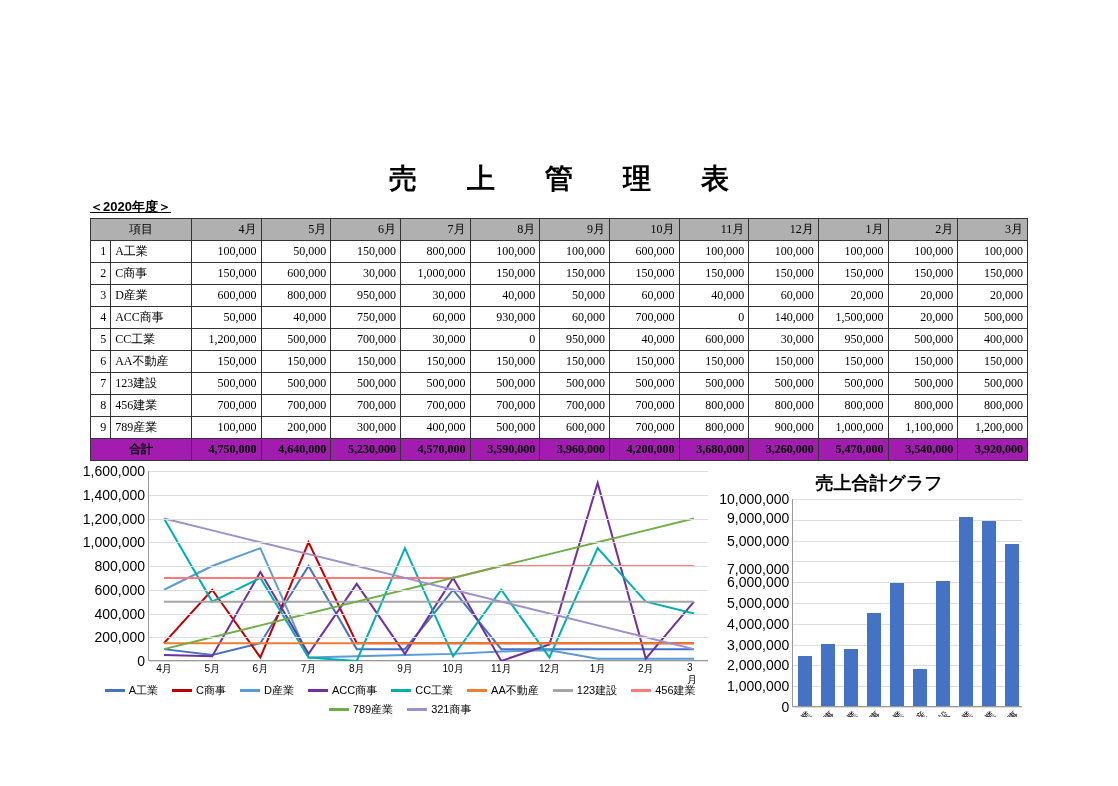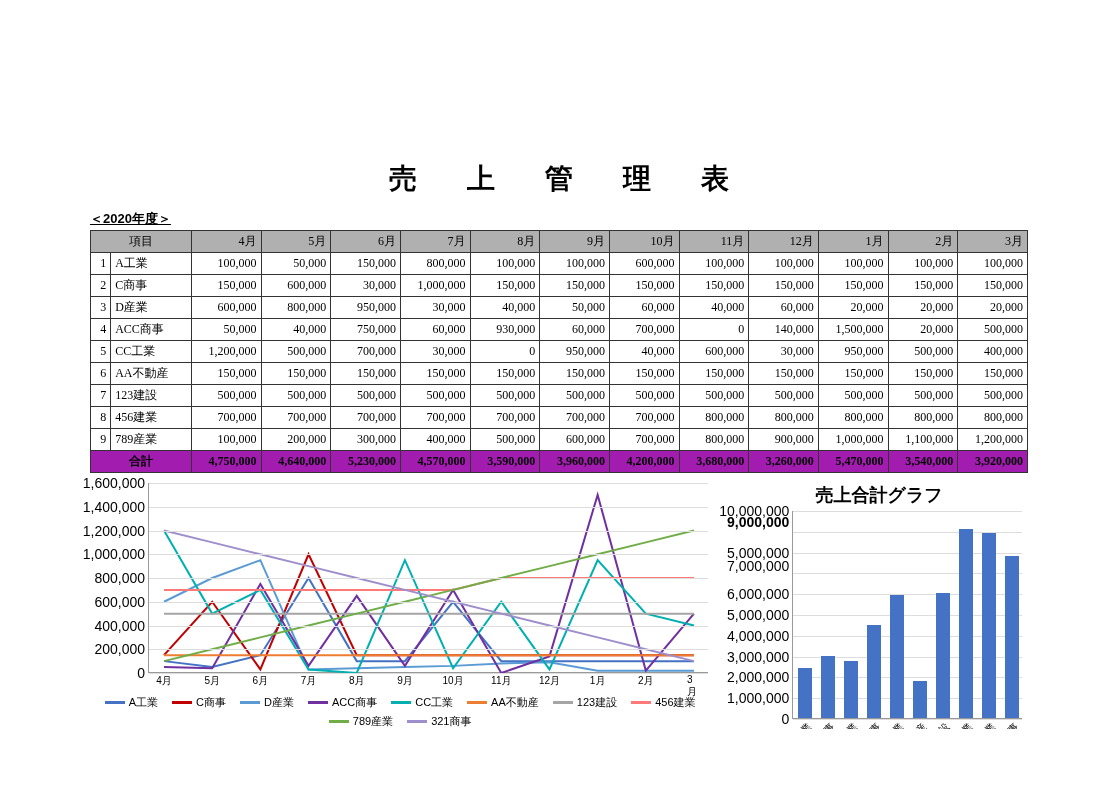--- a/index.html
+++ b/index.html
@@ -1,18 +1,18 @@
 <!DOCTYPE html>
 <html><head>
 <meta charset="utf-8">
 <style>
 * { box-sizing: border-box; margin: 0; padding: 0; }
 body { font-family: "MS PGothic", "Meiryo", sans-serif; background: #fff; width: 1118px; }
 .container { padding: 0 90px; }
-.title { font-size: 28px; font-weight: bold; text-align: center; letter-spacing: 50px; margin-top: 160px; margin-bottom: 12px; padding-left: 50px; }
+.title { font-size: 28px; font-weight: bold; text-align: center; letter-spacing: 50px; margin-top: 160px; margin-bottom: 0; padding-left: 50px; }
 .subtitle { font-size: 13px; font-weight: bold; text-decoration: underline; margin-bottom: 2px; }
 table { border-collapse: collapse; width: 100%; font-size: 12px; font-family: Liberation Serif, serif; }
 th, td { border: 1px solid #333; padding: 2px 4px; height: 19px; }
 th { background: #b0b0b0; font-weight: normal; text-align: center; }
 .num-col { width: 20px; text-align: right; }
 .item-col { width: 80px; text-align: left; }
 .month-col { width: 69px; text-align: right; }
 .total-row th, .total-row td { background: #a21caf; font-weight: bold; }
 .total-row .total-label { text-align: center; }
 .charts { display: flex; gap: 20px; margin-top: 10px; }
@@ -319,25 +319,25 @@
             <div class="y-label" style="top: 166.4px;">2,000,000</div>
             <div style="position: absolute; left: 0px; top: 145.6px; width: 100%; border-top: 1px solid rgb(221, 221, 221);"></div>
             <div class="y-label" style="top: 145.6px;">3,000,000</div>
             <div style="position: absolute; left: 0px; top: 124.8px; width: 100%; border-top: 1px solid rgb(221, 221, 221);"></div>
             <div class="y-label" style="top: 124.8px;">4,000,000</div>
             <div style="position: absolute; left: 0px; top: 104px; width: 100%; border-top: 1px solid rgb(221, 221, 221);"></div>
             <div class="y-label" style="top: 104px;">5,000,000</div>
             <div style="position: absolute; left: 0px; top: 83.2px; width: 100%; border-top: 1px solid rgb(221, 221, 221);"></div>
             <div class="y-label" style="top: 83.2px;">6,000,000</div>
             <div style="position: absolute; left: 0px; top: 62.4px; width: 100%; border-top: 1px solid rgb(221, 221, 221);"></div>
-            <div class="y-label" style="top: 55px; text-align: center;">7,000,000</div>
+            <div class="y-label" style="top: 70px; text-align: center;">7,000,000</div>
             <div style="position: absolute; left: 0px; top: 41.6px; width: 100%; border-top: 1px solid rgb(221, 221, 221);"></div>
             <div class="y-label" style="top: 41.6px;">5,000,000</div>
             <div style="position: absolute; left: 0px; top: 20.8px; width: 100%; border-top: 1px solid rgb(221, 221, 221);"></div>
-            <div class="y-label" style="top: 11px; font-weight: bold;">9,000,000</div>
+            <div class="y-label" style="top: 19px;">9,000,000</div>
             <div style="position: absolute; left: 0px; top: 0px; width: 100%; border-top: 1px solid rgb(221, 221, 221);"></div>
             <div class="y-label" style="top: 0px;">10,000,000</div>
             <div style="position: absolute; bottom: 0px; left: 4.6px; width: 13.8px; height: 49.92px; background: rgb(68, 114, 196);"></div>
             <div class="bar-x-label" style="left: 11.5px;">A工業</div>
             <div style="position: absolute; bottom: 0px; left: 27.6px; width: 13.8px; height: 61.984px; background: rgb(68, 114, 196);"></div>
             <div class="bar-x-label" style="left: 34.5px;">C商事</div>
             <div style="position: absolute; bottom: 0px; left: 50.6px; width: 13.8px; height: 57.408px; background: rgb(68, 114, 196);"></div>
             <div class="bar-x-label" style="left: 57.5px;">D産業</div>
             <div style="position: absolute; bottom: 0px; left: 73.6px; width: 13.8px; height: 92.976px; background: rgb(68, 114, 196);"></div>
             <div class="bar-x-label" style="left: 80.5px;">ACC商事</div>

